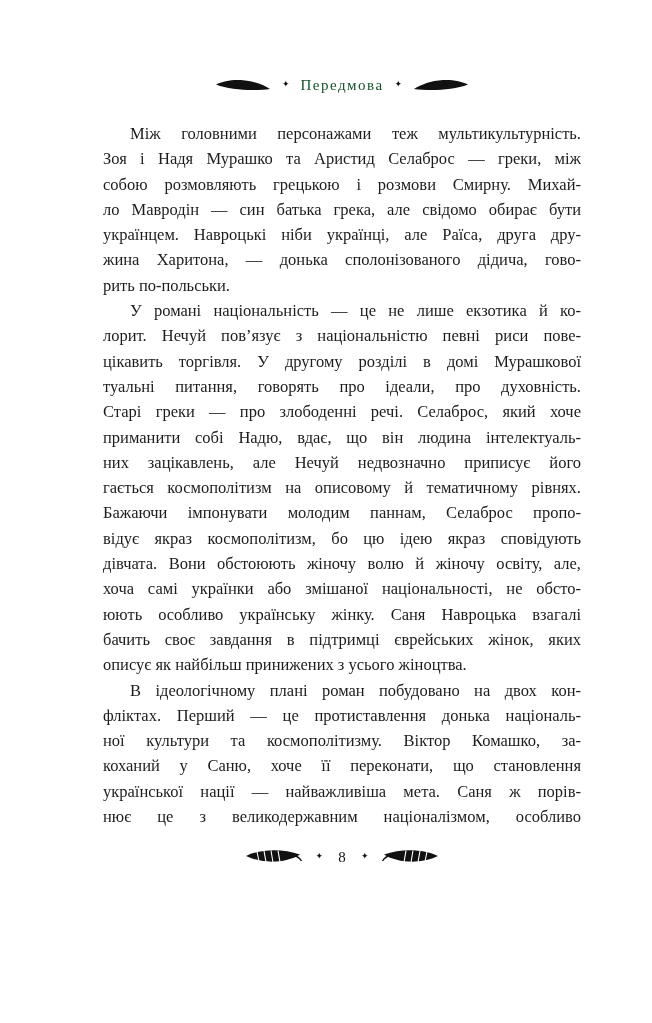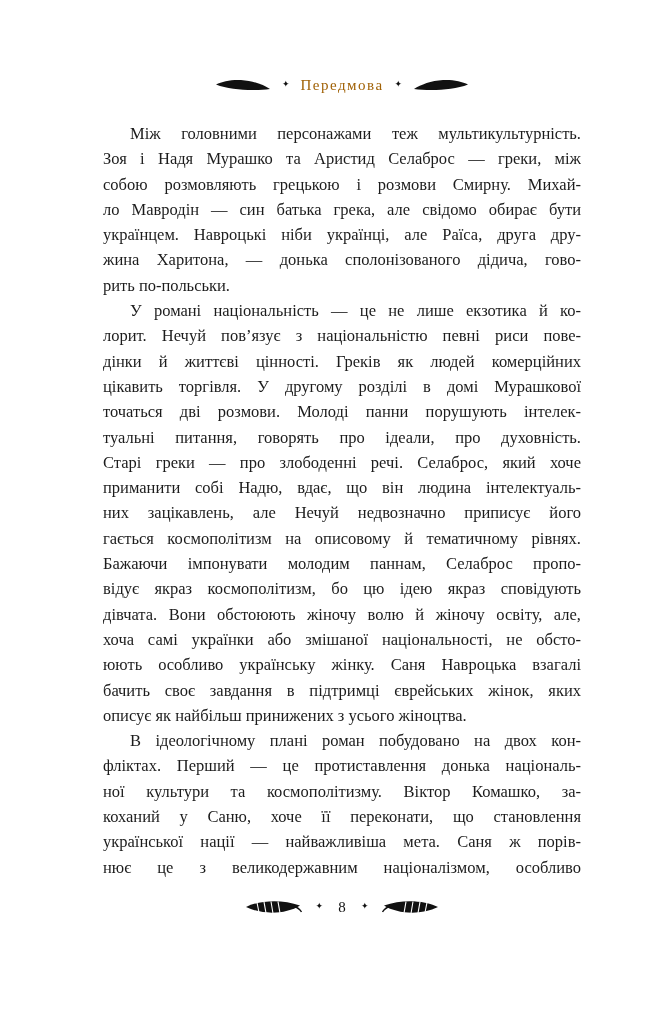--- a/index.html
+++ b/index.html
@@ -22,21 +22,21 @@
     align-items: center;
     justify-content: center;
     gap: 11px;
     height: 18px;
   }
   .chapter-title {
     margin: 0;
     font-size: 15px;
     font-weight: normal;
     letter-spacing: 1.5px;
-    color: #a16207;
+    color: #14532d;
     white-space: nowrap;
   }
   .diamond {
     font-family: "DejaVu Sans", sans-serif;
     font-size: 9px;
     color: #111;
     line-height: 1;
     transform: translateY(-1px);
   }
   .orn { display: inline-flex; line-height: 0; }
@@ -101,23 +101,21 @@
         <span class="line">Зоя і Надя Мурашко та Аристид Селаброс — греки, між</span>
         <span class="line">собою розмовляють грецькою і розмови Смирну. Михай-</span>
         <span class="line">ло Мавродін — син батька грека, але свідомо обирає бути</span>
         <span class="line">українцем. Навроцькі ніби українці, але Раїса, друга дру-</span>
         <span class="line">жина Харитона, — донька сполонізованого дідича, гово-</span>
         <span class="line">рить по-польськи.</span>
       </p>
       <p class="para ends">
         <span class="line">У романі національність — це не лише екзотика й ко-</span>
         <span class="line">лорит. Нечуй пов’язує з національністю певні риси пове-</span>
-        <span class="line">дінки й життєві цінності. Греків як людей комерційних</span>
         <span class="line">цікавить торгівля. У другому розділі в домі Мурашкової</span>
-        <span class="line">точаться дві розмови. Молоді панни порушують інтелек-</span>
         <span class="line">туальні питання, говорять про ідеали, про духовність.</span>
         <span class="line">Старі греки — про злободенні речі. Селаброс, який хоче</span>
         <span class="line">приманити собі Надю, вдає, що він людина інтелектуаль-</span>
         <span class="line">них зацікавлень, але Нечуй недвозначно приписує його</span>
         <span class="line">гається космополітизм на описовому й тематичному рівнях.</span>
         <span class="line">Бажаючи імпонувати молодим паннам, Селаброс пропо-</span>
         <span class="line">відує якраз космополітизм, бо цю ідею якраз сповідують</span>
         <span class="line">дівчата. Вони обстоюють жіночу волю й жіночу освіту, але,</span>
         <span class="line">хоча самі українки або змішаної національності, не обсто-</span>
         <span class="line">юють особливо українську жінку. Саня Навроцька взагалі</span>

